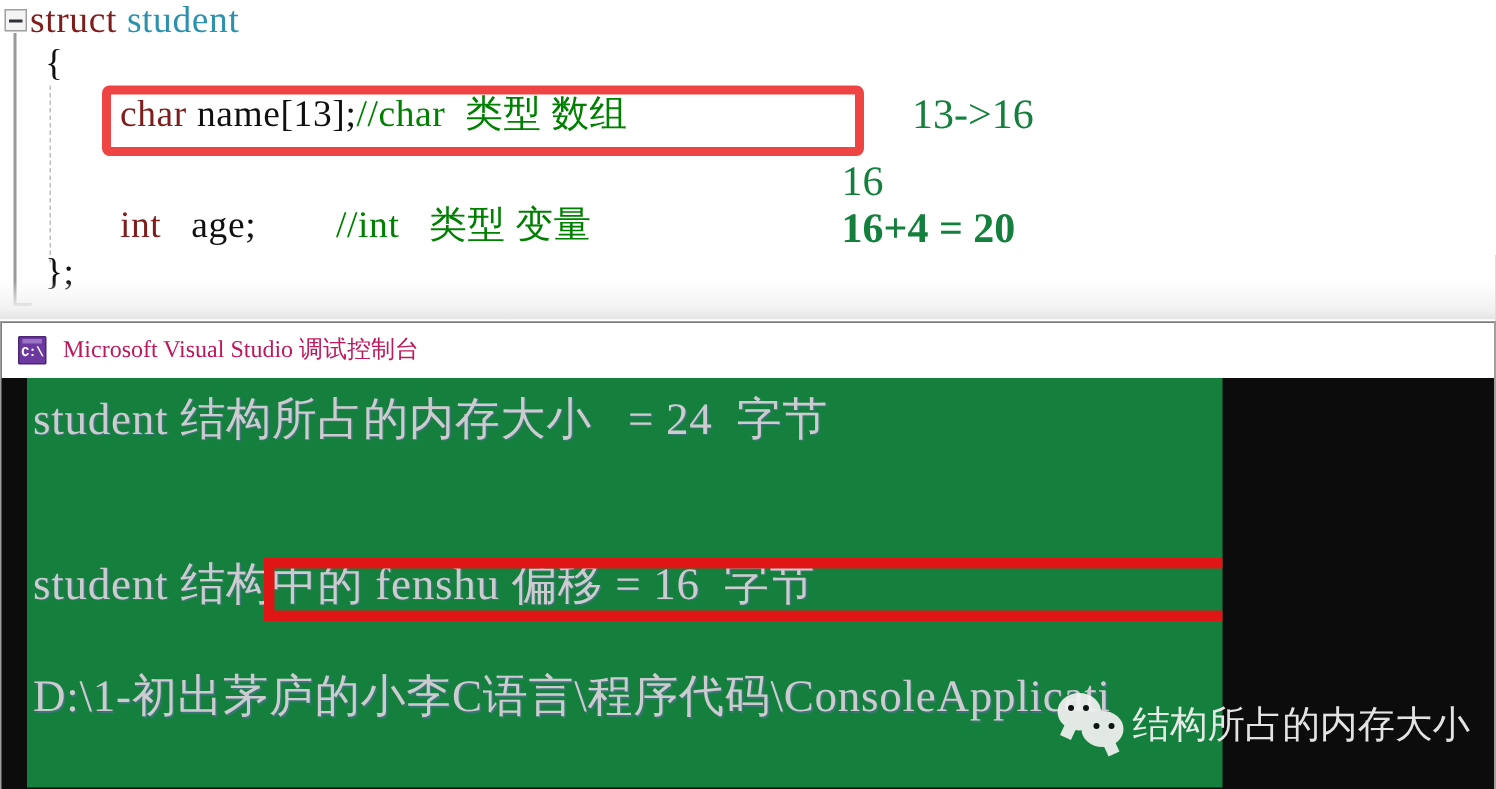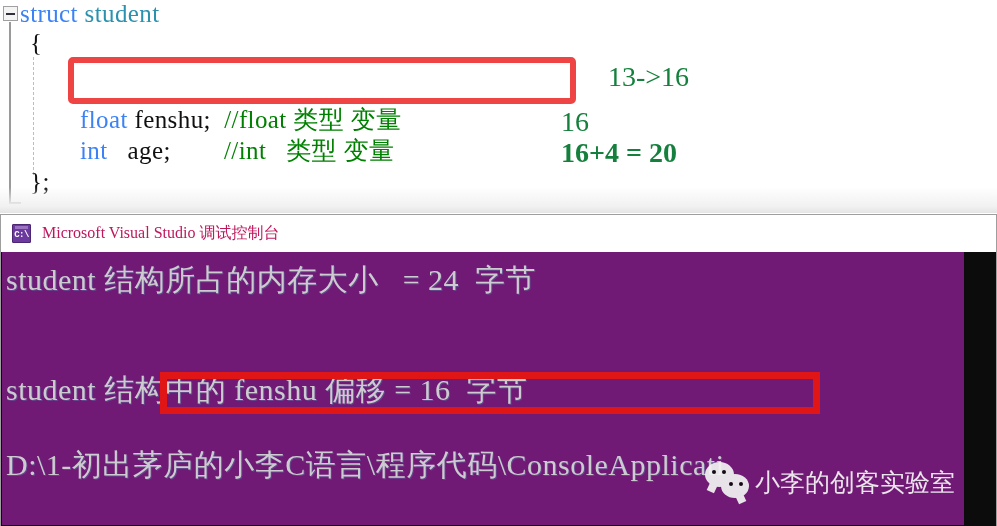--- a/index.html
+++ b/index.html
@@ -88,21 +88,21 @@
 
   
   .cline {
     position: absolute;
     white-space: pre;
     font-family: "Liberation Serif", serif;
     font-size: 25px;
     line-height: 30px;
     letter-spacing: 0.4px;
   }
-  .kw   { color: #3b82f6; text-align: center; }
+  .kw   { color: #7f1d1d; text-align: center; }
   .type { color: #2b91af; }
   .id   { color: #101010; }
   .cmt  { color: #008000; }
   .punc { color: #101010; }
 
   #line-struct { left: 20px;  top: -1px; }
   #line-open   { left: 30px;  top: 28px; }
   #line-char   { left: 80px;  top: 62px; }
   #line-float  { left: 80px;  top: 105px; }
   #line-int    { left: 80px;  top: 136px; }
@@ -193,25 +193,25 @@
   #title-text {
     font-family: Liberation Serif, serif;
     font-size: 16px;
     color: #be185d;
     margin-left: 11px;
     white-space: nowrap;
   }
 
   #console-body {
     position: absolute;
-    left: 1px;
+    left: 17px;
     top: 37px;
-    width: 962px;
+    width: 797px;
     height: 273px;
-    background: #701a75;
+    background: #15803d;
     overflow: hidden;
   }
   .conline {
     position: absolute;
     left: 4px;
     white-space: pre;
     color: #ccccd0;
     font-family: "Liberation Serif", serif;
     font-size: 30px;
     line-height: 34px;
@@ -307,22 +307,22 @@
 
     <div class="fold-box"></div>
     <div class="fold-rail"></div>
     <div class="fold-rail-foot"></div>
     <div class="indent-guide"></div>
 
     <div class="cline" id="line-struct"><span class="kw">struct </span><span class="type">student</span></div>
 
     <div class="cline" id="line-open"><span class="punc">{</span></div>
 
-
-    <div class="cline" id="line-float"><span class="kw">float</span><span class="id"> fenshu;  </span><span class="cmt">//float 类型 变量</span></div>
+    <div class="cline" id="line-char"><span class="kw">char</span><span class="id"> name[13];</span><span class="cmt">//char  类型 数组</span></div>
+
 
     <div class="cline" id="line-int"><span class="kw">int</span><span class="id">   age;        </span><span class="cmt">//int   类型 变量</span></div>
 
     <div class="cline" id="line-close"><span class="punc">};</span></div>
 
     <div id="code-box"></div>
 
     <div class="annot" id="annot-1">13-&gt;16</div>
     <div class="annot" id="annot-2">16</div>
     <div class="annot" id="annot-3">16+4 = 20</div>
@@ -350,16 +350,16 @@
 
   <div id="watermark">
     <div id="wm-logo">
       <div class="bub big"></div>
       <div class="bub small"></div>
       <div class="eye e1"></div>
       <div class="eye e2"></div>
       <div class="eye e3"></div>
       <div class="eye e4"></div>
     </div>
-    <div id="wm-text">小李的创客实验室</div>
+    <div id="wm-text">结构所占的内存大小</div>
   </div>
 
 </div>
 
 </body></html>

